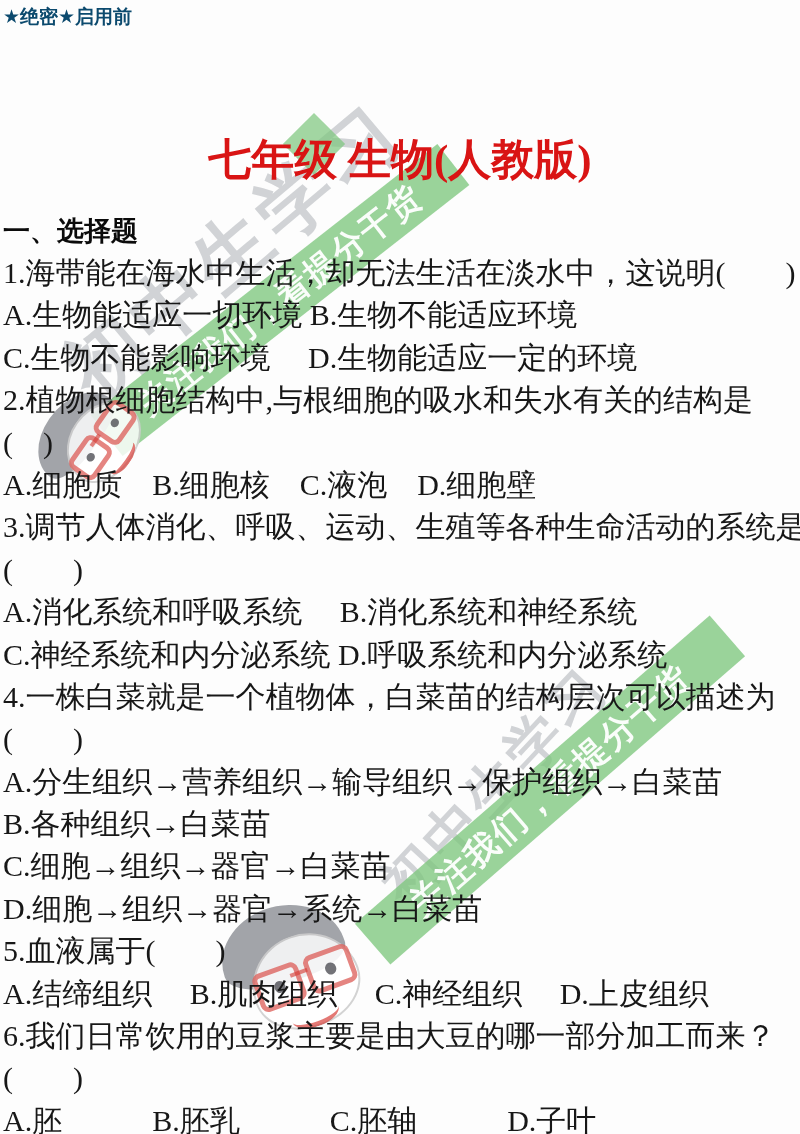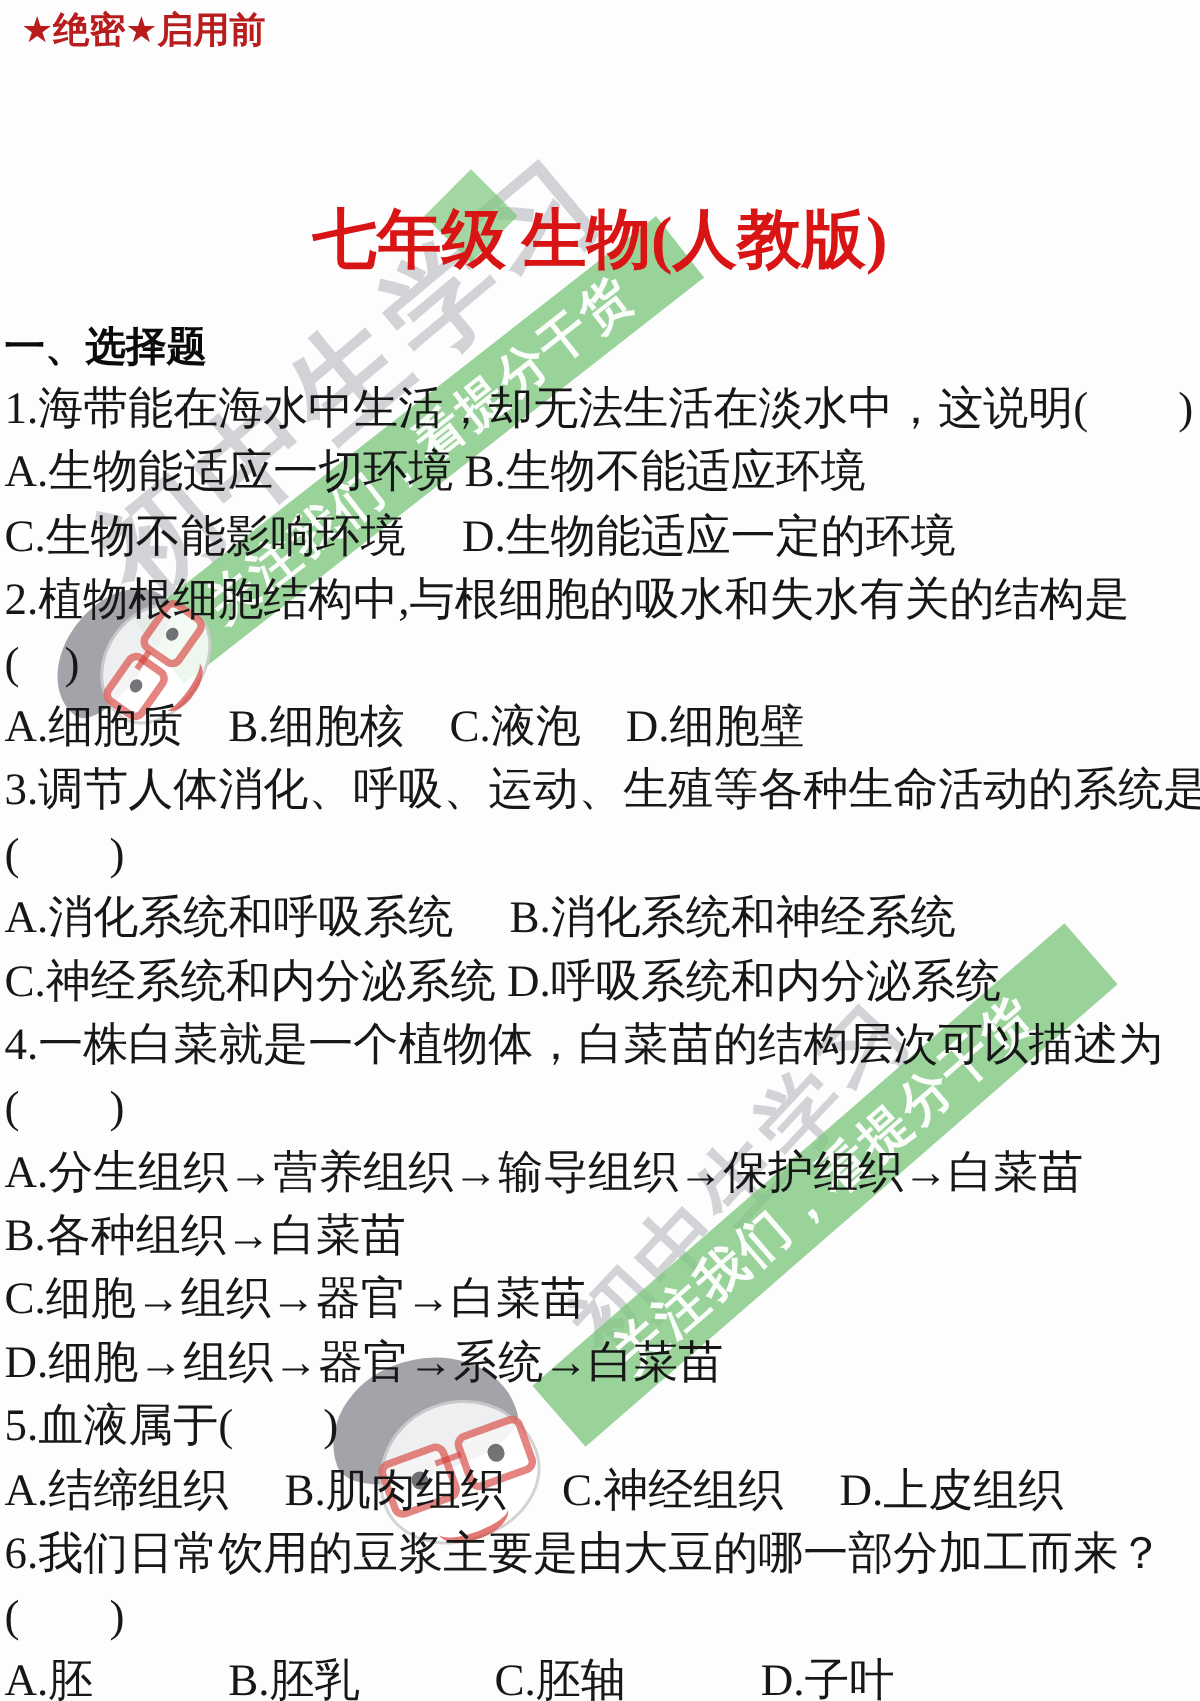--- a/index.html
+++ b/index.html
@@ -54,23 +54,23 @@
   .m-bridge{position:absolute;left:44%;top:52%;width:12%;height:0;border-top:4px solid rgba(213,58,52,0.62);}
   .m-eye{position:absolute;left:35%;top:30%;width:30%;height:38%;background:rgba(40,40,48,0.65);border-radius:50%;}
   .m-mouth{
     position:absolute;left:34%;top:78%;width:34%;height:15%;
     border-bottom:5px solid rgba(213,58,52,0.68);
     border-radius:0 0 50% 50%;
   }
   
   .content{position:absolute;inset:0;z-index:2;}
   .secrecy{
-    position:absolute;left:14px;top:4px;
+    position:absolute;left:3px;top:4px;
     font-family:"Liberation Sans","DejaVu Sans",sans-serif;
-    font-weight:bold;font-size:24px;color:#b91c1c;white-space:pre;
+    font-weight:bold;font-size:19px;color:#0c4a6e;white-space:pre;
   }
   .title{
     position:absolute;left:0;width:100%;text-align:center;
     font-weight:bold;font-size:43px;color:#d91414;white-space:pre;
   }
   .title-1{top:50px;}
   .title-2{top:131px;text-align:center;}
   .flow{position:absolute;left:3px;top:213px;width:800px;}
   .sec-head{
     font-family:"Liberation Sans","DejaVu Sans",sans-serif;

